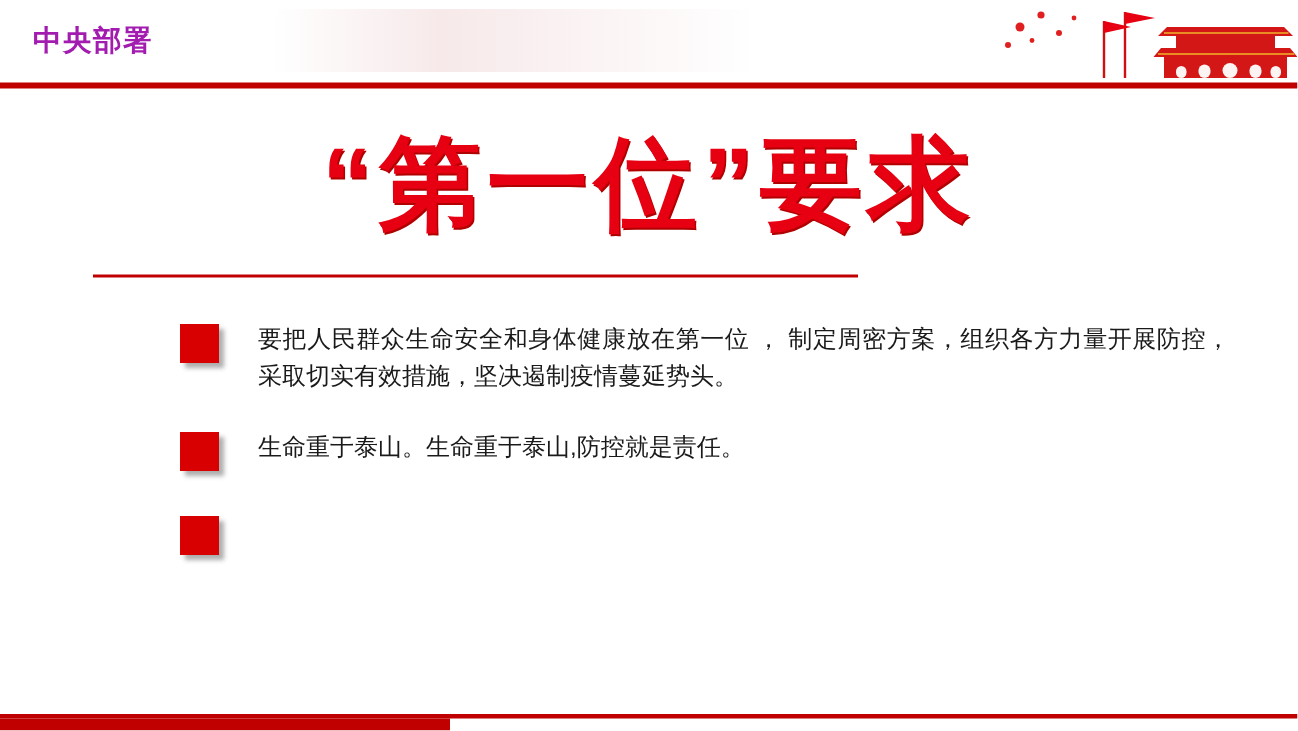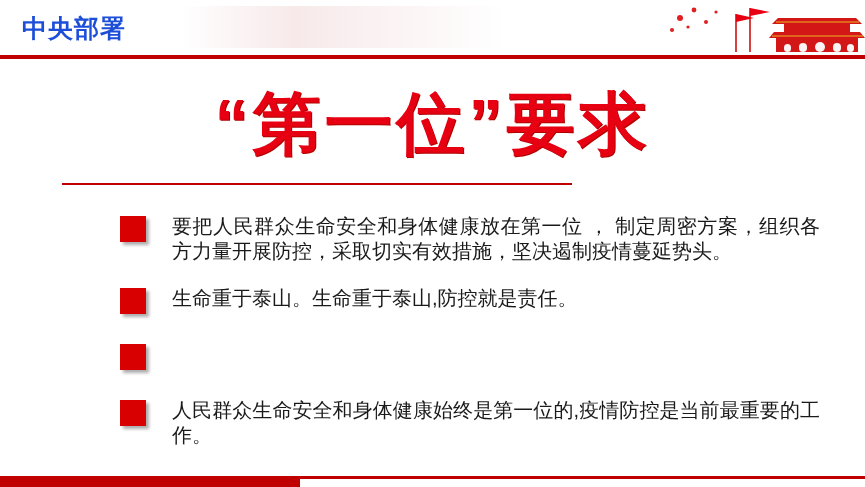--- a/index.html
+++ b/index.html
@@ -36,23 +36,23 @@
     left: 0;
     top: 6px;
     width: 700px;
     height: 42px;
     background: linear-gradient(90deg, #ffffff 0%, #ffffff 26%, #f7e9ea 42%, #ffffff 72%, #ffffff 100%);
   }
   .header-title {
     position: absolute;
     left: 22px;
     top: 12px;
-    font-size: 25px;
+    font-size: 19px;
     font-weight: bold;
-    color: #1d4ed8;
+    color: #a21caf;
     letter-spacing: 1px;
     line-height: 32px;
     white-space: nowrap;
   }
   .header-rule {
     position: absolute;
     left: 0;
     top: 55px;
     width: 865px;
     height: 4px;
@@ -111,21 +111,21 @@
     flex: 0 0 auto;
     width: 26px;
     height: 26px;
     background: #d80000;
     box-shadow: 3px 3px 3px rgba(0,0,0,0.32);
     margin-top: 2px;
   }
   .bullet-text {
     flex: 1 1 auto;
     margin-left: 26px;
-    font-size: 20px;
+    font-size: 16px;
     line-height: 25px;
     color: #1a1a1a;
     text-align: justify;
   }
   .row-1 { margin-bottom: 0; }
   .spacer-a { height: 22px; }
   .spacer-b { height: 28px; }
   .spacer-c { height: 28px; }
 
   
@@ -225,23 +225,19 @@
     </div>
 
     <div class="spacer-b"></div>
 
     <div class="bullet-row">
       <div class="bullet-square"></div>
     </div>
 
     <div class="spacer-c"></div>
 
-    <div class="bullet-row">
-      <div class="bullet-square"></div>
-      <div class="bullet-text">人民群众生命安全和身体健康始终是第一位的,疫情防控是当前最重要的工作。</div>
-    </div>
 
   </div>
 
   <div class="footer-rule"></div>
   <div class="footer-tab"></div>
 
 </div>
 
 </body></html>

